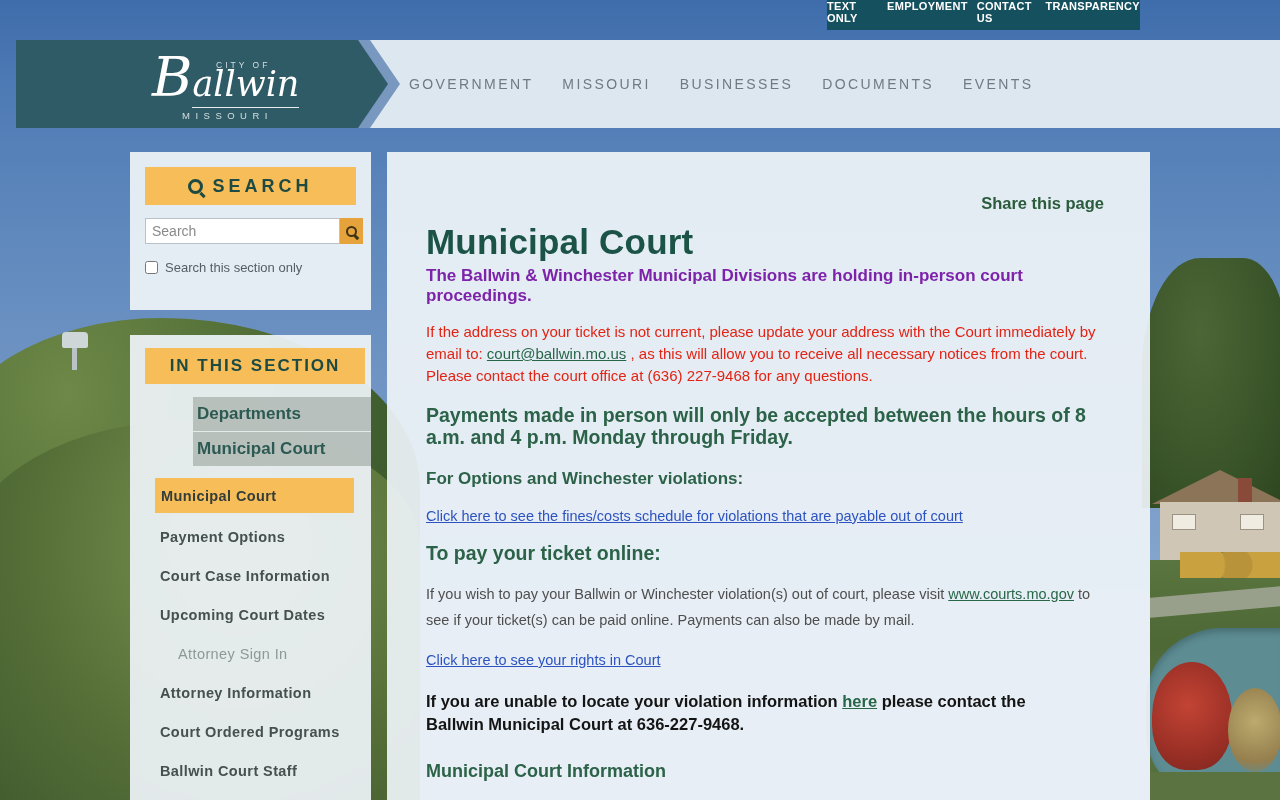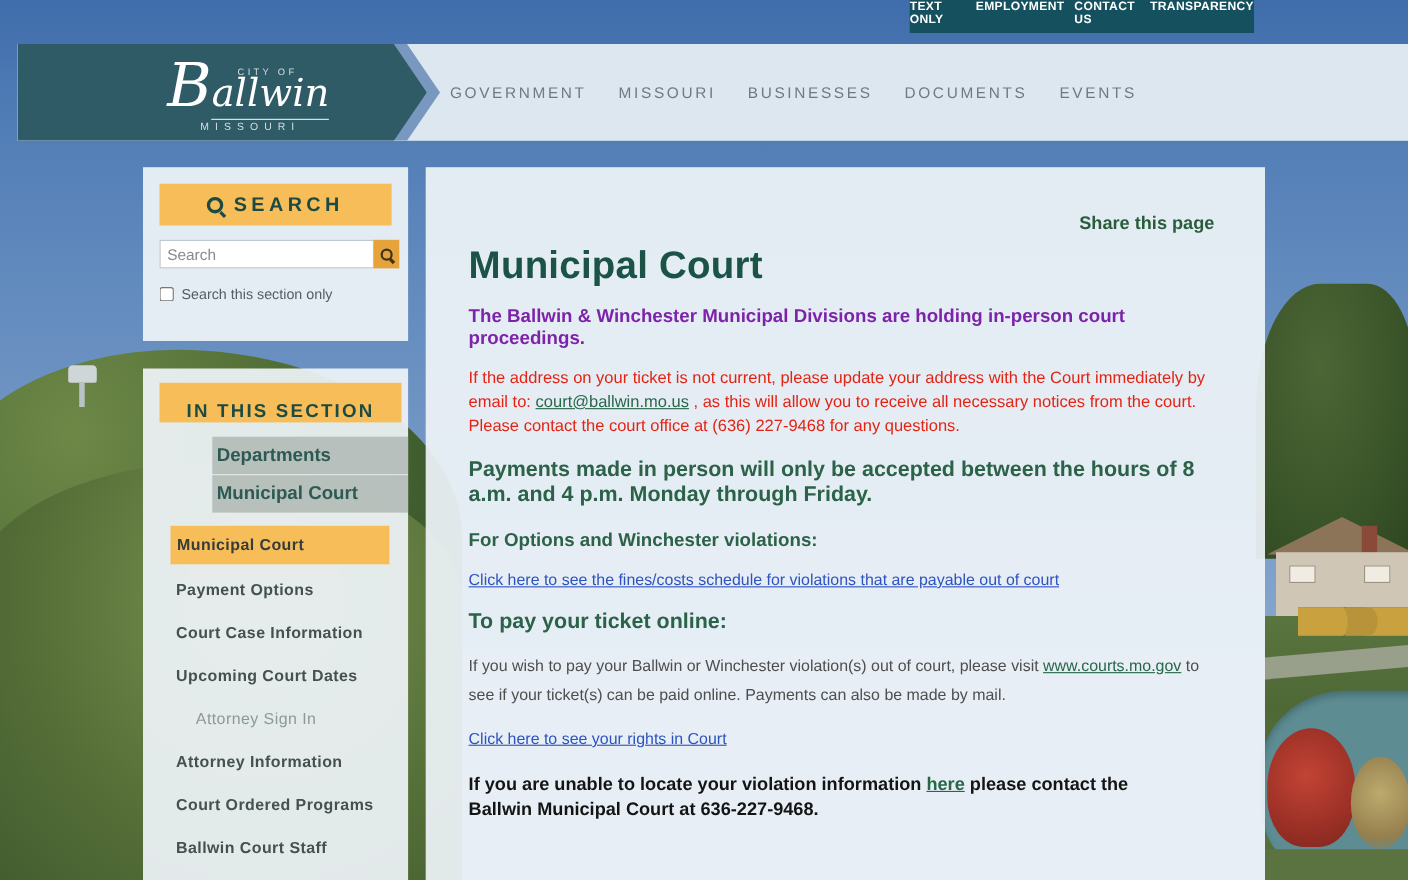--- a/index.html
+++ b/index.html
@@ -77,39 +77,39 @@
       padding:0 6px;font-size:14px;color:#333;font-family:"Liberation Sans",sans-serif;outline:none;}
   .search-row input::placeholder{color:#8a8a8a;}
   .search-btn{width:27px;height:26px;background:#e7a33b;border:none;display:flex;align-items:center;justify-content:center;cursor:pointer;}
   .lens-sm{display:inline-block;width:7px;height:7px;border:2.5px solid #3c3415;border-radius:50%;position:relative;}
   .lens-sm::after{content:"";position:absolute;width:2.5px;height:5px;background:#3c3415;left:7px;top:7px;transform:rotate(-45deg);}
   .search-check{margin:16px 15px 0 15px;display:flex;align-items:center;gap:7px;}
   .search-check input{width:13px;height:13px;margin:0;}
   .search-check label{font-size:13px;color:#555e63;}
 
   #menu-panel{left:130px;top:335px;width:241px;height:465px;padding-bottom:10px;}
-  .section-title{margin:13px 6px 0 15px;height:36px;background:#f7bd59;display:flex;align-items:flex-end;justify-content:center;}
+  .section-title{margin:13px 6px 0 15px;height:36px;background:#f7bd59;display:flex;align-items:center;justify-content:center;}
   .section-title span{font-size:17px;font-weight:bold;letter-spacing:2px;color:#1d4a42;}
   .parents{margin:13px 0 0 15px;padding-left:48px;}
   .parent{height:34px;background:rgba(173,181,176,.8);display:flex;align-items:center;padding-left:4px;margin-bottom:1px;cursor:pointer;}
   .parent span{font-size:17px;font-weight:bold;color:#2c5a52;}
   .menu-list{list-style:none;margin:12px 0 0 0;padding:0;}
   .menu-list li{height:39px;display:flex;align-items:center;padding-left:30px;cursor:pointer;}
   .menu-list li span{font-size:14.5px;font-weight:600;letter-spacing:.4px;color:#45514f;}
   .menu-list li.active{background:#f7bd59;height:35px;margin:0 17px 4px 25px;padding-left:6px;}
   .menu-list li.active span{color:#343d3a;}
   .menu-list li.sub{padding-left:48px;}
   .menu-list li.sub span{color:#8d9995;font-weight:normal;}
 
   
   #main{left:387px;top:152px;width:763px;height:648px;padding:0 46px 0 39px;box-sizing:border-box;}
   .share{margin-top:42px;text-align:right;}
   .share a{font-size:16.5px;font-weight:600;color:#2a5c3c;text-decoration:none;cursor:pointer;}
   h1.page-title{margin:8px 0 0 0;font-size:35px;line-height:42px;font-weight:600;color:#1b5347;letter-spacing:.2px;}
-  .purple{margin-top:15px;font-size:17px;font-weight:bold;color:#7d23aa;}
+  .purple{margin-top:3px;font-size:17px;font-weight:bold;color:#7d23aa;}
   .red{margin-top:15px;font-size:15px;line-height:22px;color:#e32313;max-width:690px;font-weight:500;}
   .red a{color:#276748;text-decoration:underline;cursor:pointer;}
   h2.green{margin:17px 0 0 0;font-size:19.5px;line-height:22px;font-weight:bold;color:#2b6248;max-width:685px;}
   h3.green{margin:21px 0 0 0;font-size:17px;font-weight:bold;color:#2b6248;}
   h3.green-lg{margin:17px 0 0 0;font-size:19.5px;font-weight:bold;color:#2b6248;}
   .bluelink{display:inline-block;margin-top:19px;font-size:14.5px;color:#2c53c0;text-decoration:underline;cursor:pointer;}
   .body-p{margin-top:16px;font-size:14.5px;line-height:26px;color:#4e4e4e;max-width:678px;}
   .body-p a{color:#276748;text-decoration:underline;cursor:pointer;}
   .bold-note{margin-top:21px;font-size:16.5px;line-height:23px;font-weight:bold;color:#141414;max-width:645px;}
   .bold-note a{color:#276748;text-decoration:underline;cursor:pointer;}
@@ -227,14 +227,15 @@
   <h1 class="page-title">Municipal Court</h1>
   <div class="purple">The Ballwin &amp; Winchester Municipal Divisions are holding in-person court proceedings.</div>
   <div class="red"><span>If the address on your ticket is not current, please update your address with the Court immediately by email to: </span><a>court@ballwin.mo.us</a><span> , as this will allow you to receive all necessary notices from the court. Please contact the court office at (636) 227-9468 for any questions.</span></div>
   <h2 class="green">Payments made in person will only be accepted between the hours of 8 a.m. and 4 p.m. Monday through Friday.</h2>
   <h3 class="green">For Options and Winchester violations:</h3>
   <div><a class="bluelink">Click here to see the fines/costs schedule for violations that are payable out of court</a></div>
   <h3 class="green-lg">To pay your ticket online:</h3>
   <div class="body-p"><span>If you wish to pay your Ballwin or Winchester violation(s) out of court, please visit </span><a>www.courts.mo.gov</a><span> to see if your ticket(s) can be paid online.  Payments can also be made by mail.</span></div>
   <div><a class="bluelink">Click here to see your rights in Court</a></div>
   <div class="bold-note"><span>If you are unable to locate your violation information </span><a>here</a><span> please contact the Ballwin Municipal Court at 636-227-9468.</span></div>
+  <h3 class="info">Municipal Court Information</h3>
 
 </div>
 
 </body></html>

